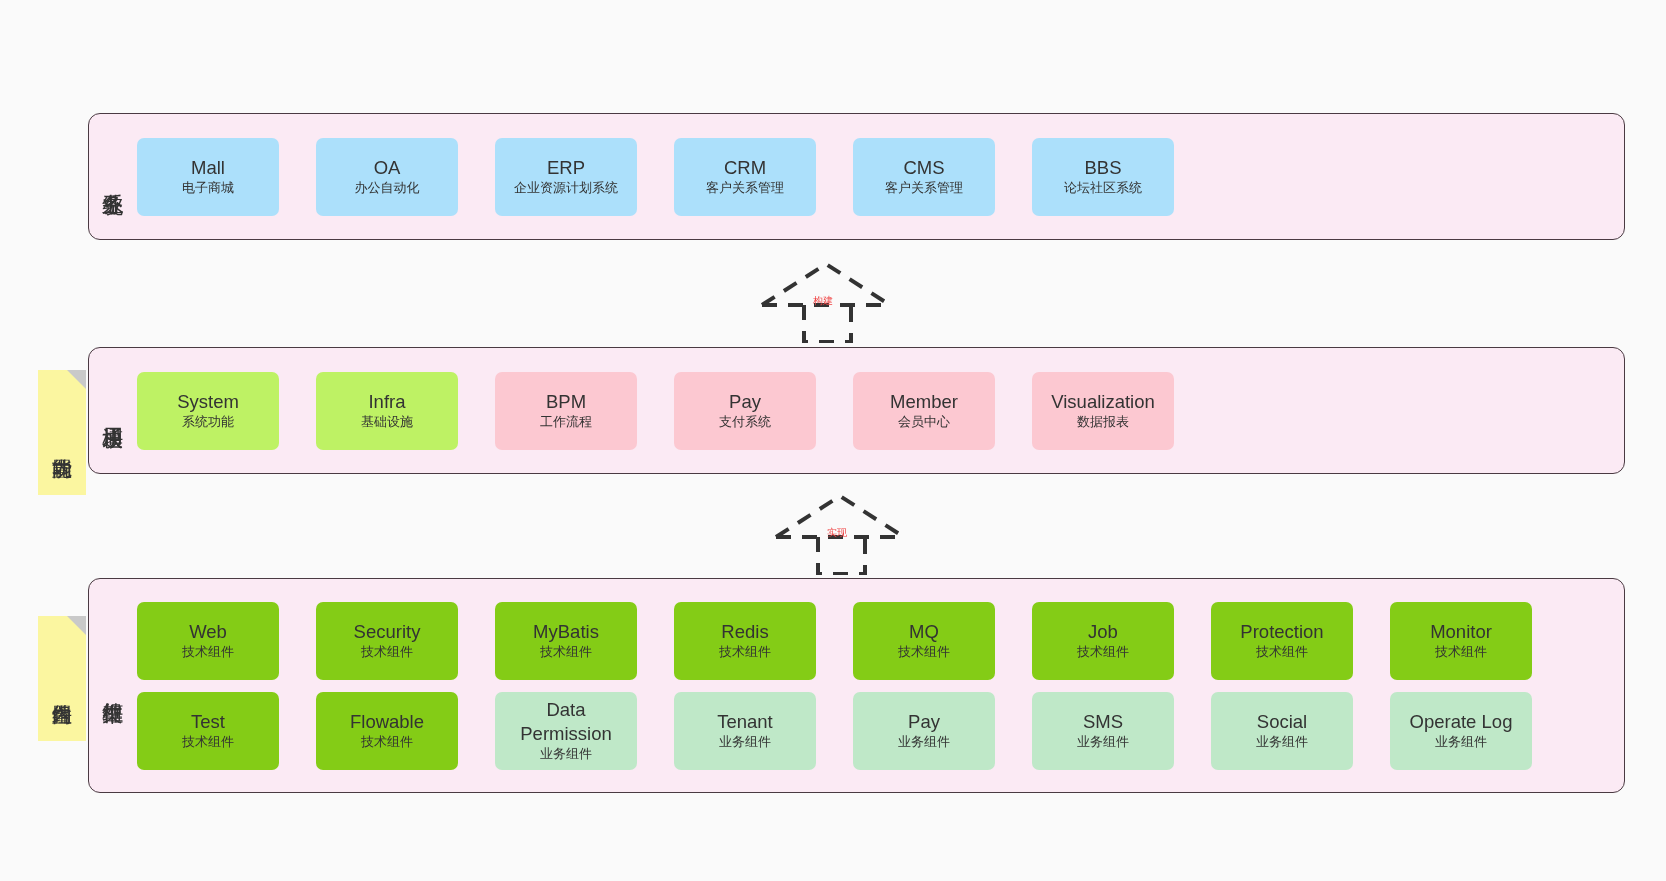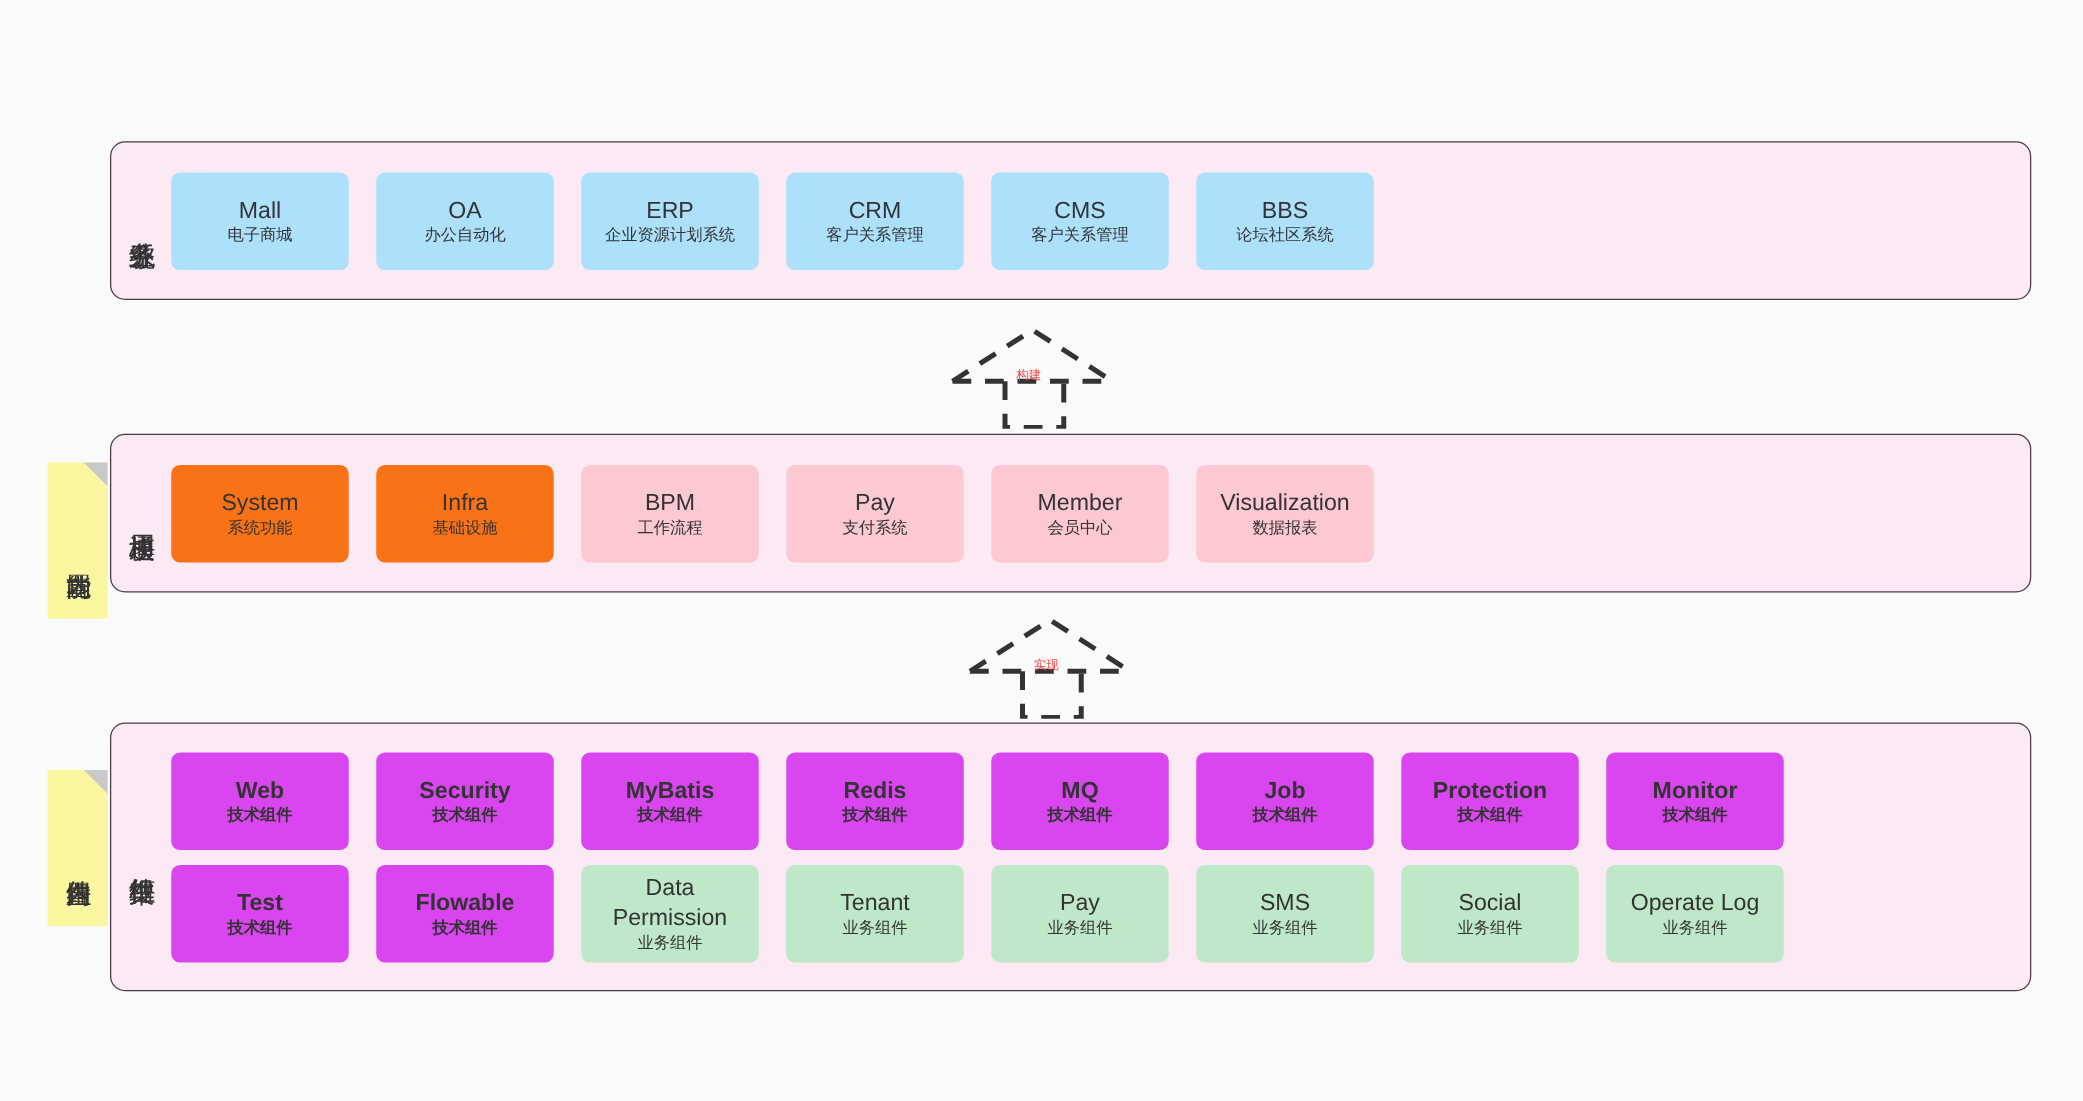--- a/index.html
+++ b/index.html
@@ -56,21 +56,21 @@
     align-self: stretch;
     display: flex;
     flex-direction: column;
     justify-content: center;
     gap: 12px;
     padding: 0 10px 0 4px;
   }
   .row {
     display: flex;
     flex-direction: row;
-    gap: 22px;
+    gap: 37px;
     justify-content: flex-start;
   }
 
   
   .card {
     box-sizing: border-box;
     width: 142px;
     flex: 0 0 142px;
     height: 78px;
     border-radius: 7px;
@@ -88,23 +88,23 @@
     display: block;
     font-size: 18.5px;
     white-space: normal;
   }
   .card .t-cn {
     display: block;
     font-size: 13px;
     white-space: nowrap;
   }
   .card.blue   { background: #ace0fb; }
-  .card.red    { background: #f97316; }
+  .card.red    { background: #bef264; }
   .card.pink   { background: #fcc8d1; }
-  .card.green  { background: #d946ef; font-weight: bold; }
+  .card.green  { background: #84cc16; }
   .card.lgreen { background: #bfe8c8; }
 
   
   .note {
     position: absolute;
     box-sizing: border-box;
     width: 48px;
     background: #fbf6a0;
     display: flex;
     align-items: center;

